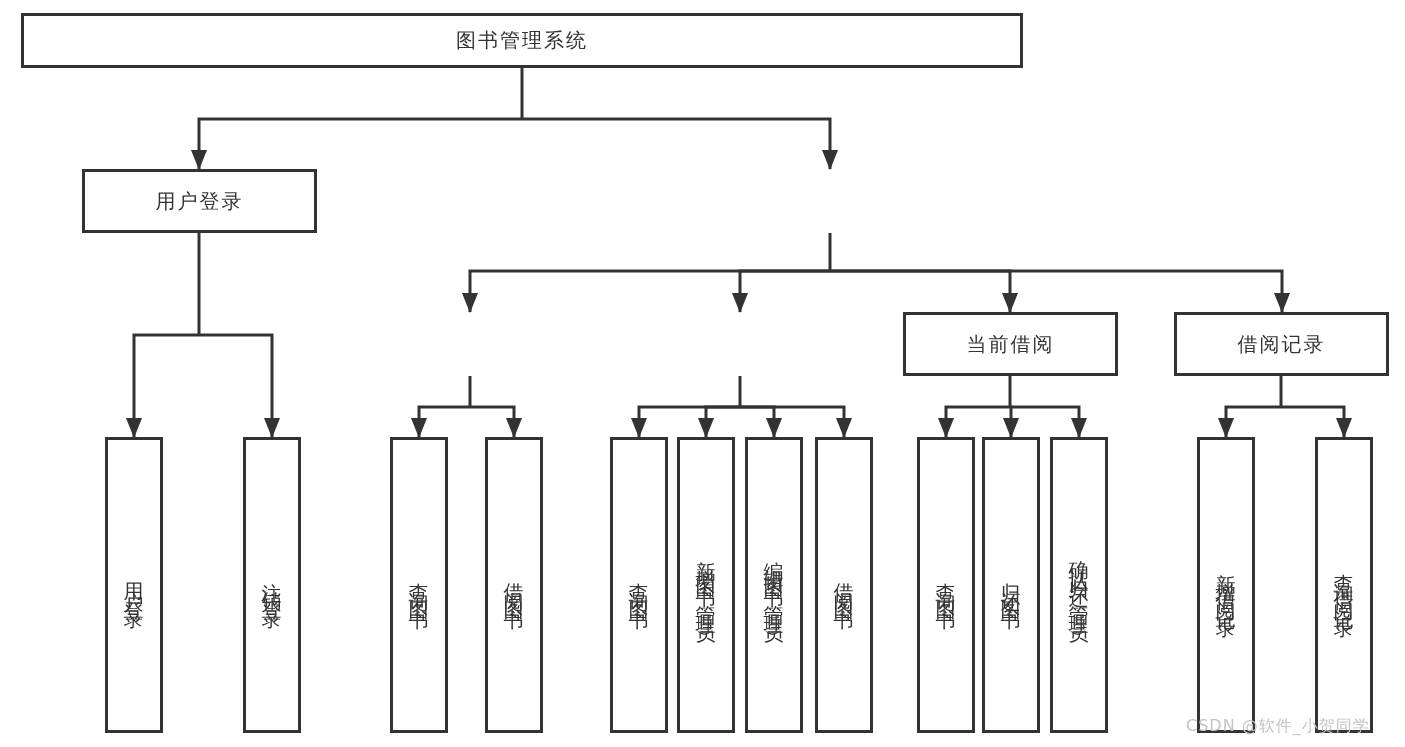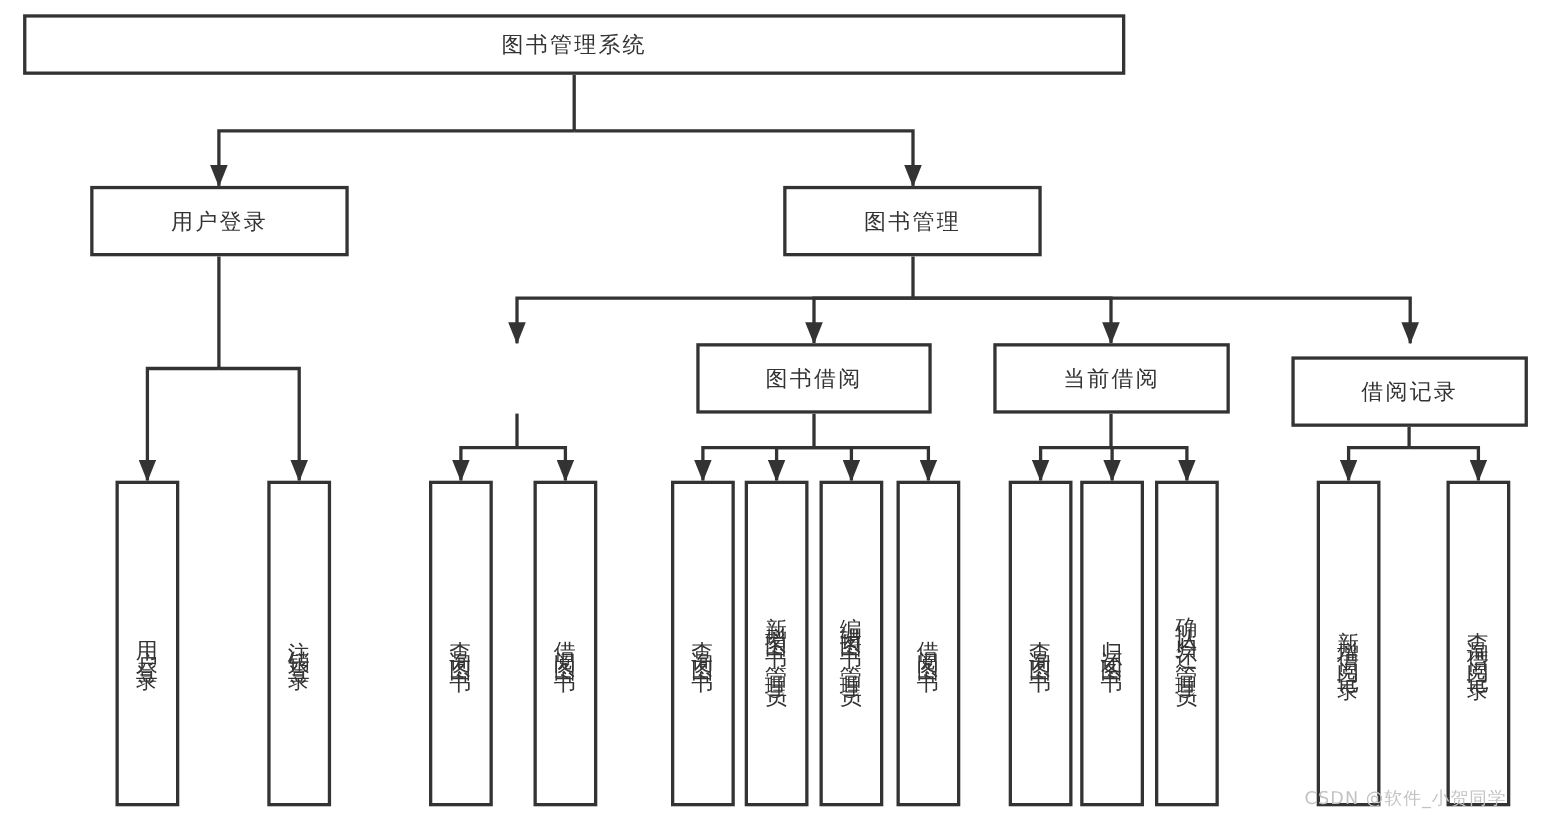--- a/index.html
+++ b/index.html
@@ -102,25 +102,23 @@
 
       <path d="M1281 376 V407"></path>
       <path d="M1281 407 H1226 V437" marker-end="url(#arr)"></path>
       <path d="M1281 407 H1344 V437" marker-end="url(#arr)"></path>
     </g>
   </svg>
 
   <div class="node h" style="left:21px; top:13px; width:1002px; height:55px;">图书管理系统</div>
 
   <div class="node h" style="left:82px; top:169px; width:235px; height:64px;">用户登录</div>
-  <div class="node h" style="left:712px; top:169px; width:235px; height:64px;">图书管理</div>
 
-  <div class="node h" style="left:633px; top:312px; width:214px; height:64px;">图书借阅</div>
   <div class="node h" style="left:903px; top:312px; width:215px; height:64px;">当前借阅</div>
-  <div class="node h" style="left:1174px; top:312px; width:215px; height:64px;margin-top:12px;">借阅记录</div>
+  <div class="node h" style="left:1174px; top:312px; width:215px; height:64px;">借阅记录</div>
 
   <div class="node v" style="left:105px; top:437px; width:58px; height:296px;">用户登录</div>
   <div class="node v" style="left:243px; top:437px; width:58px; height:296px;">注销登录</div>
 
   <div class="node v" style="left:390px; top:437px; width:58px; height:296px;">查询图书</div>
   <div class="node v" style="left:485px; top:437px; width:58px; height:296px;">借阅图书</div>
 
   <div class="node v" style="left:610px; top:437px; width:58px; height:296px;">查询图书</div>
   <div class="node v" style="left:677px; top:437px; width:58px; height:296px;">新增图书（管理员）</div>
   <div class="node v" style="left:745px; top:437px; width:58px; height:296px;">编辑图书（管理员）</div>

